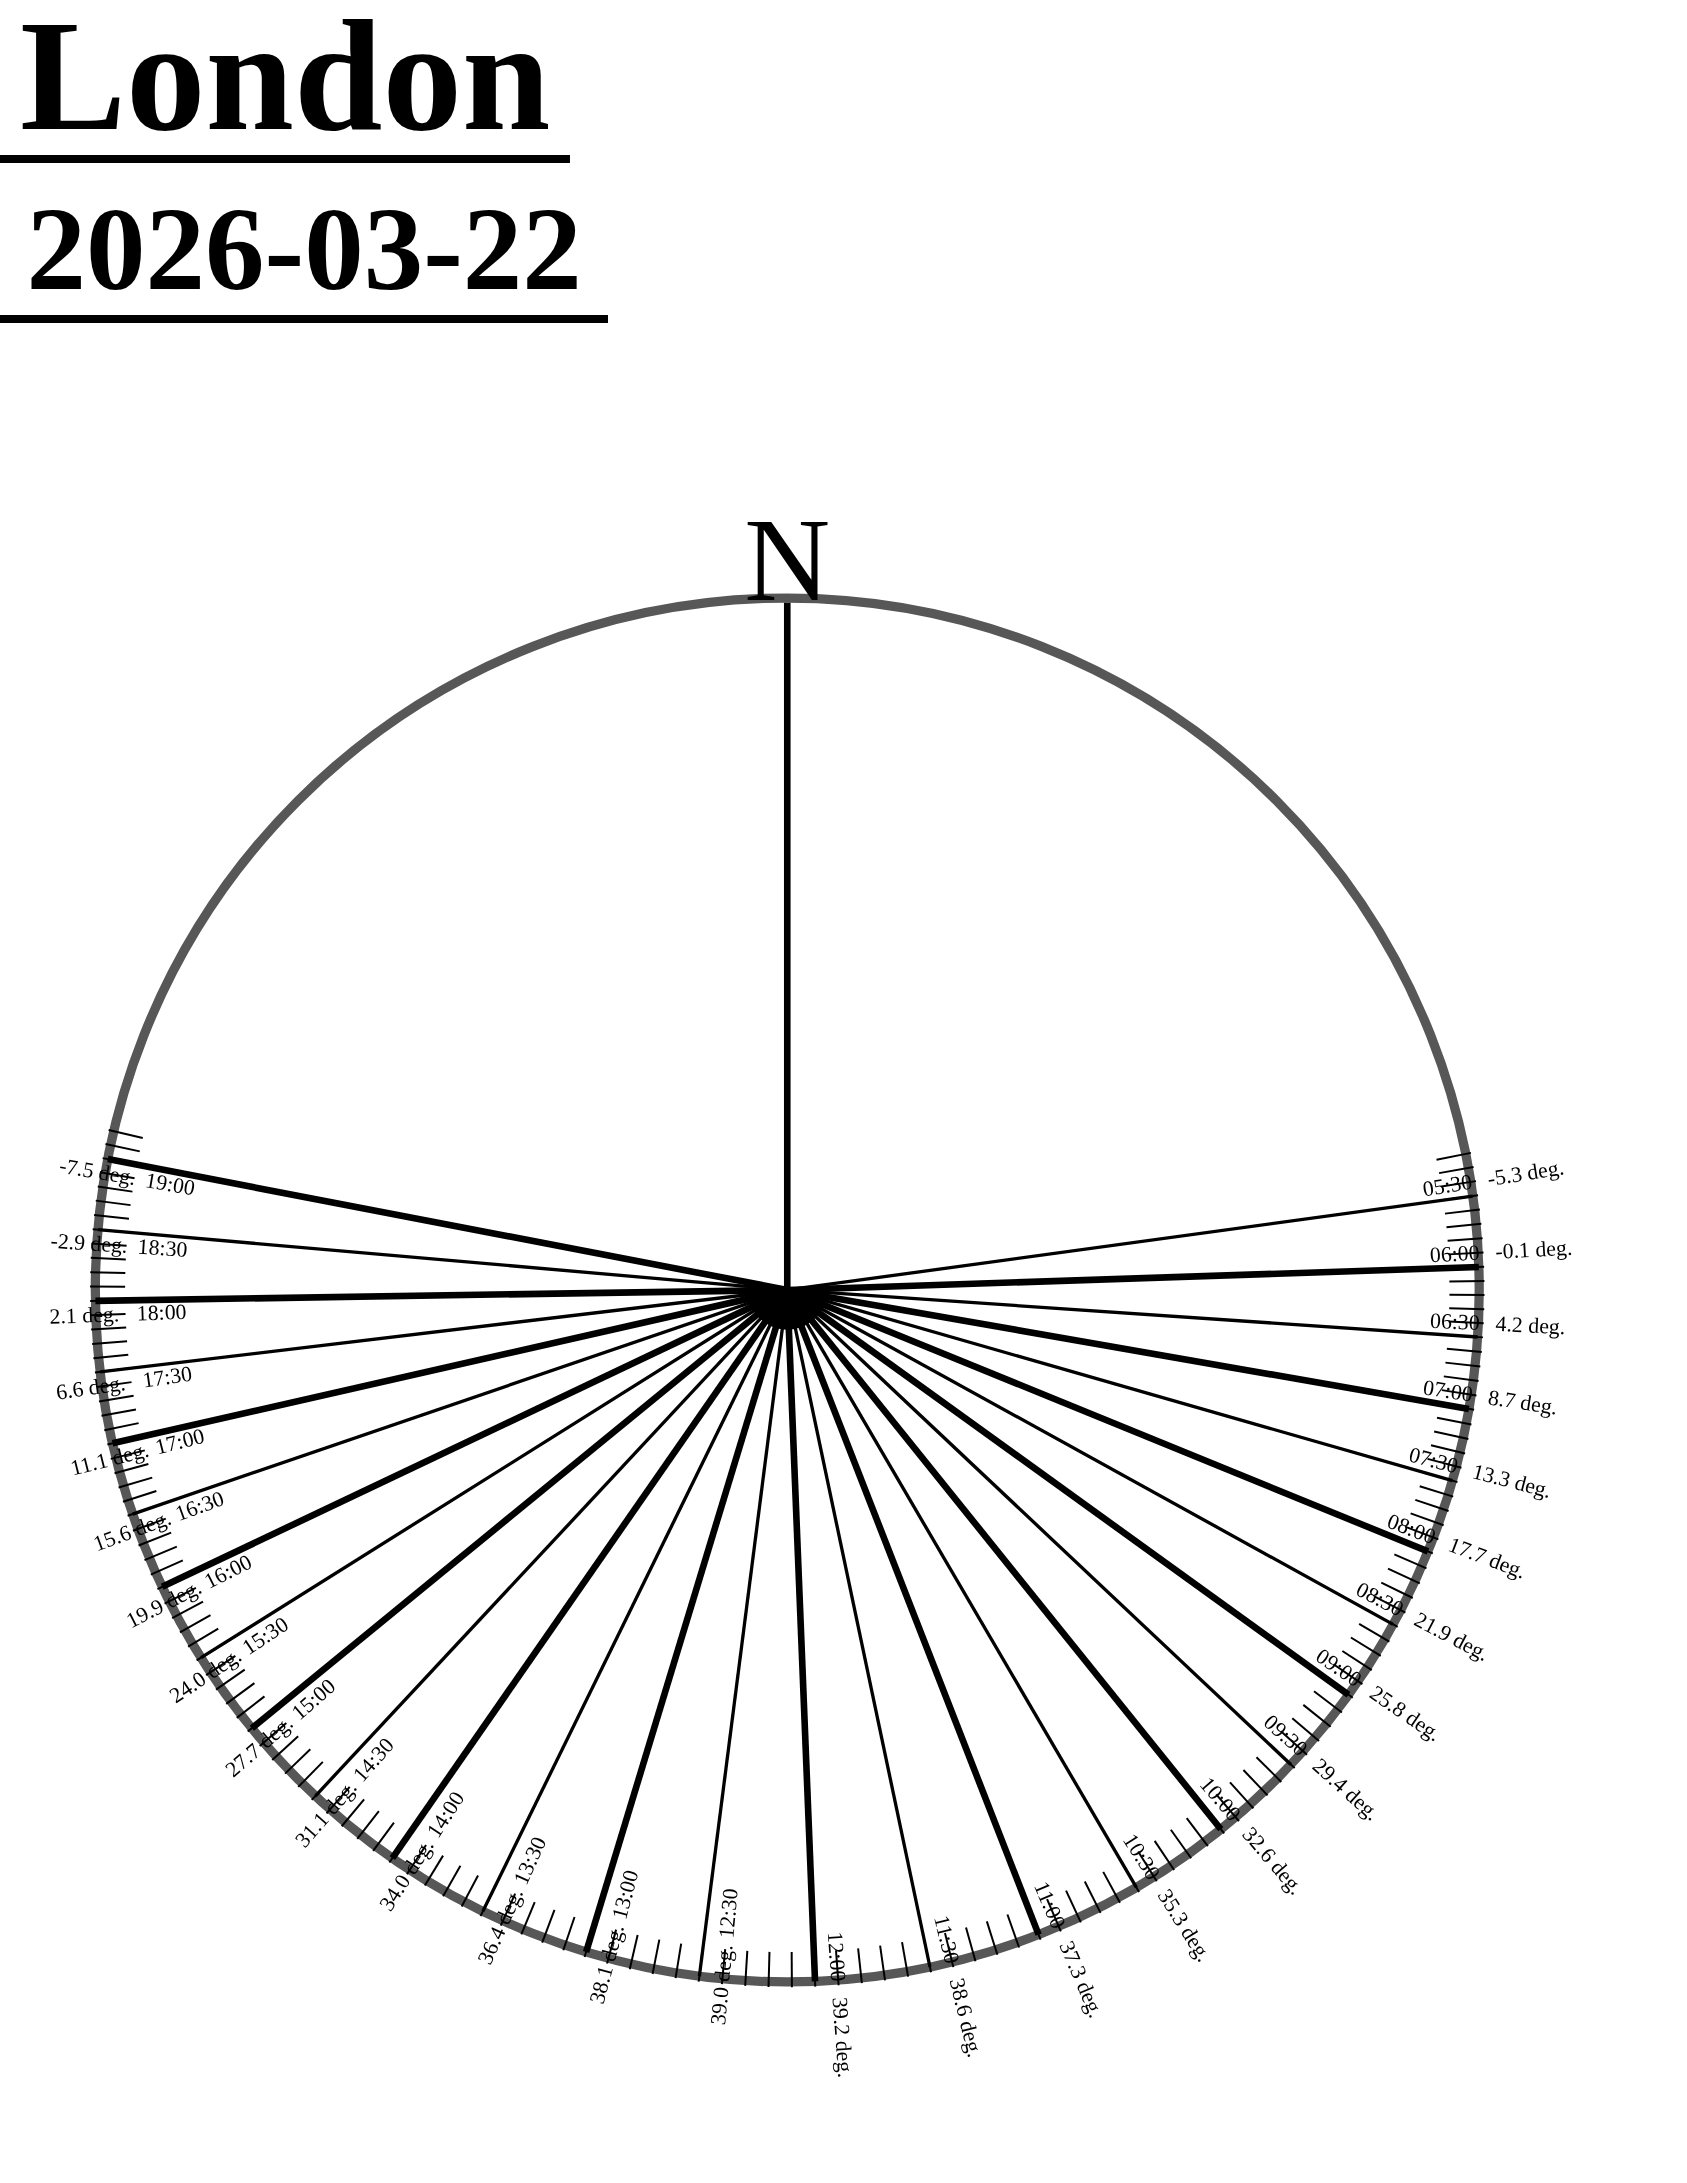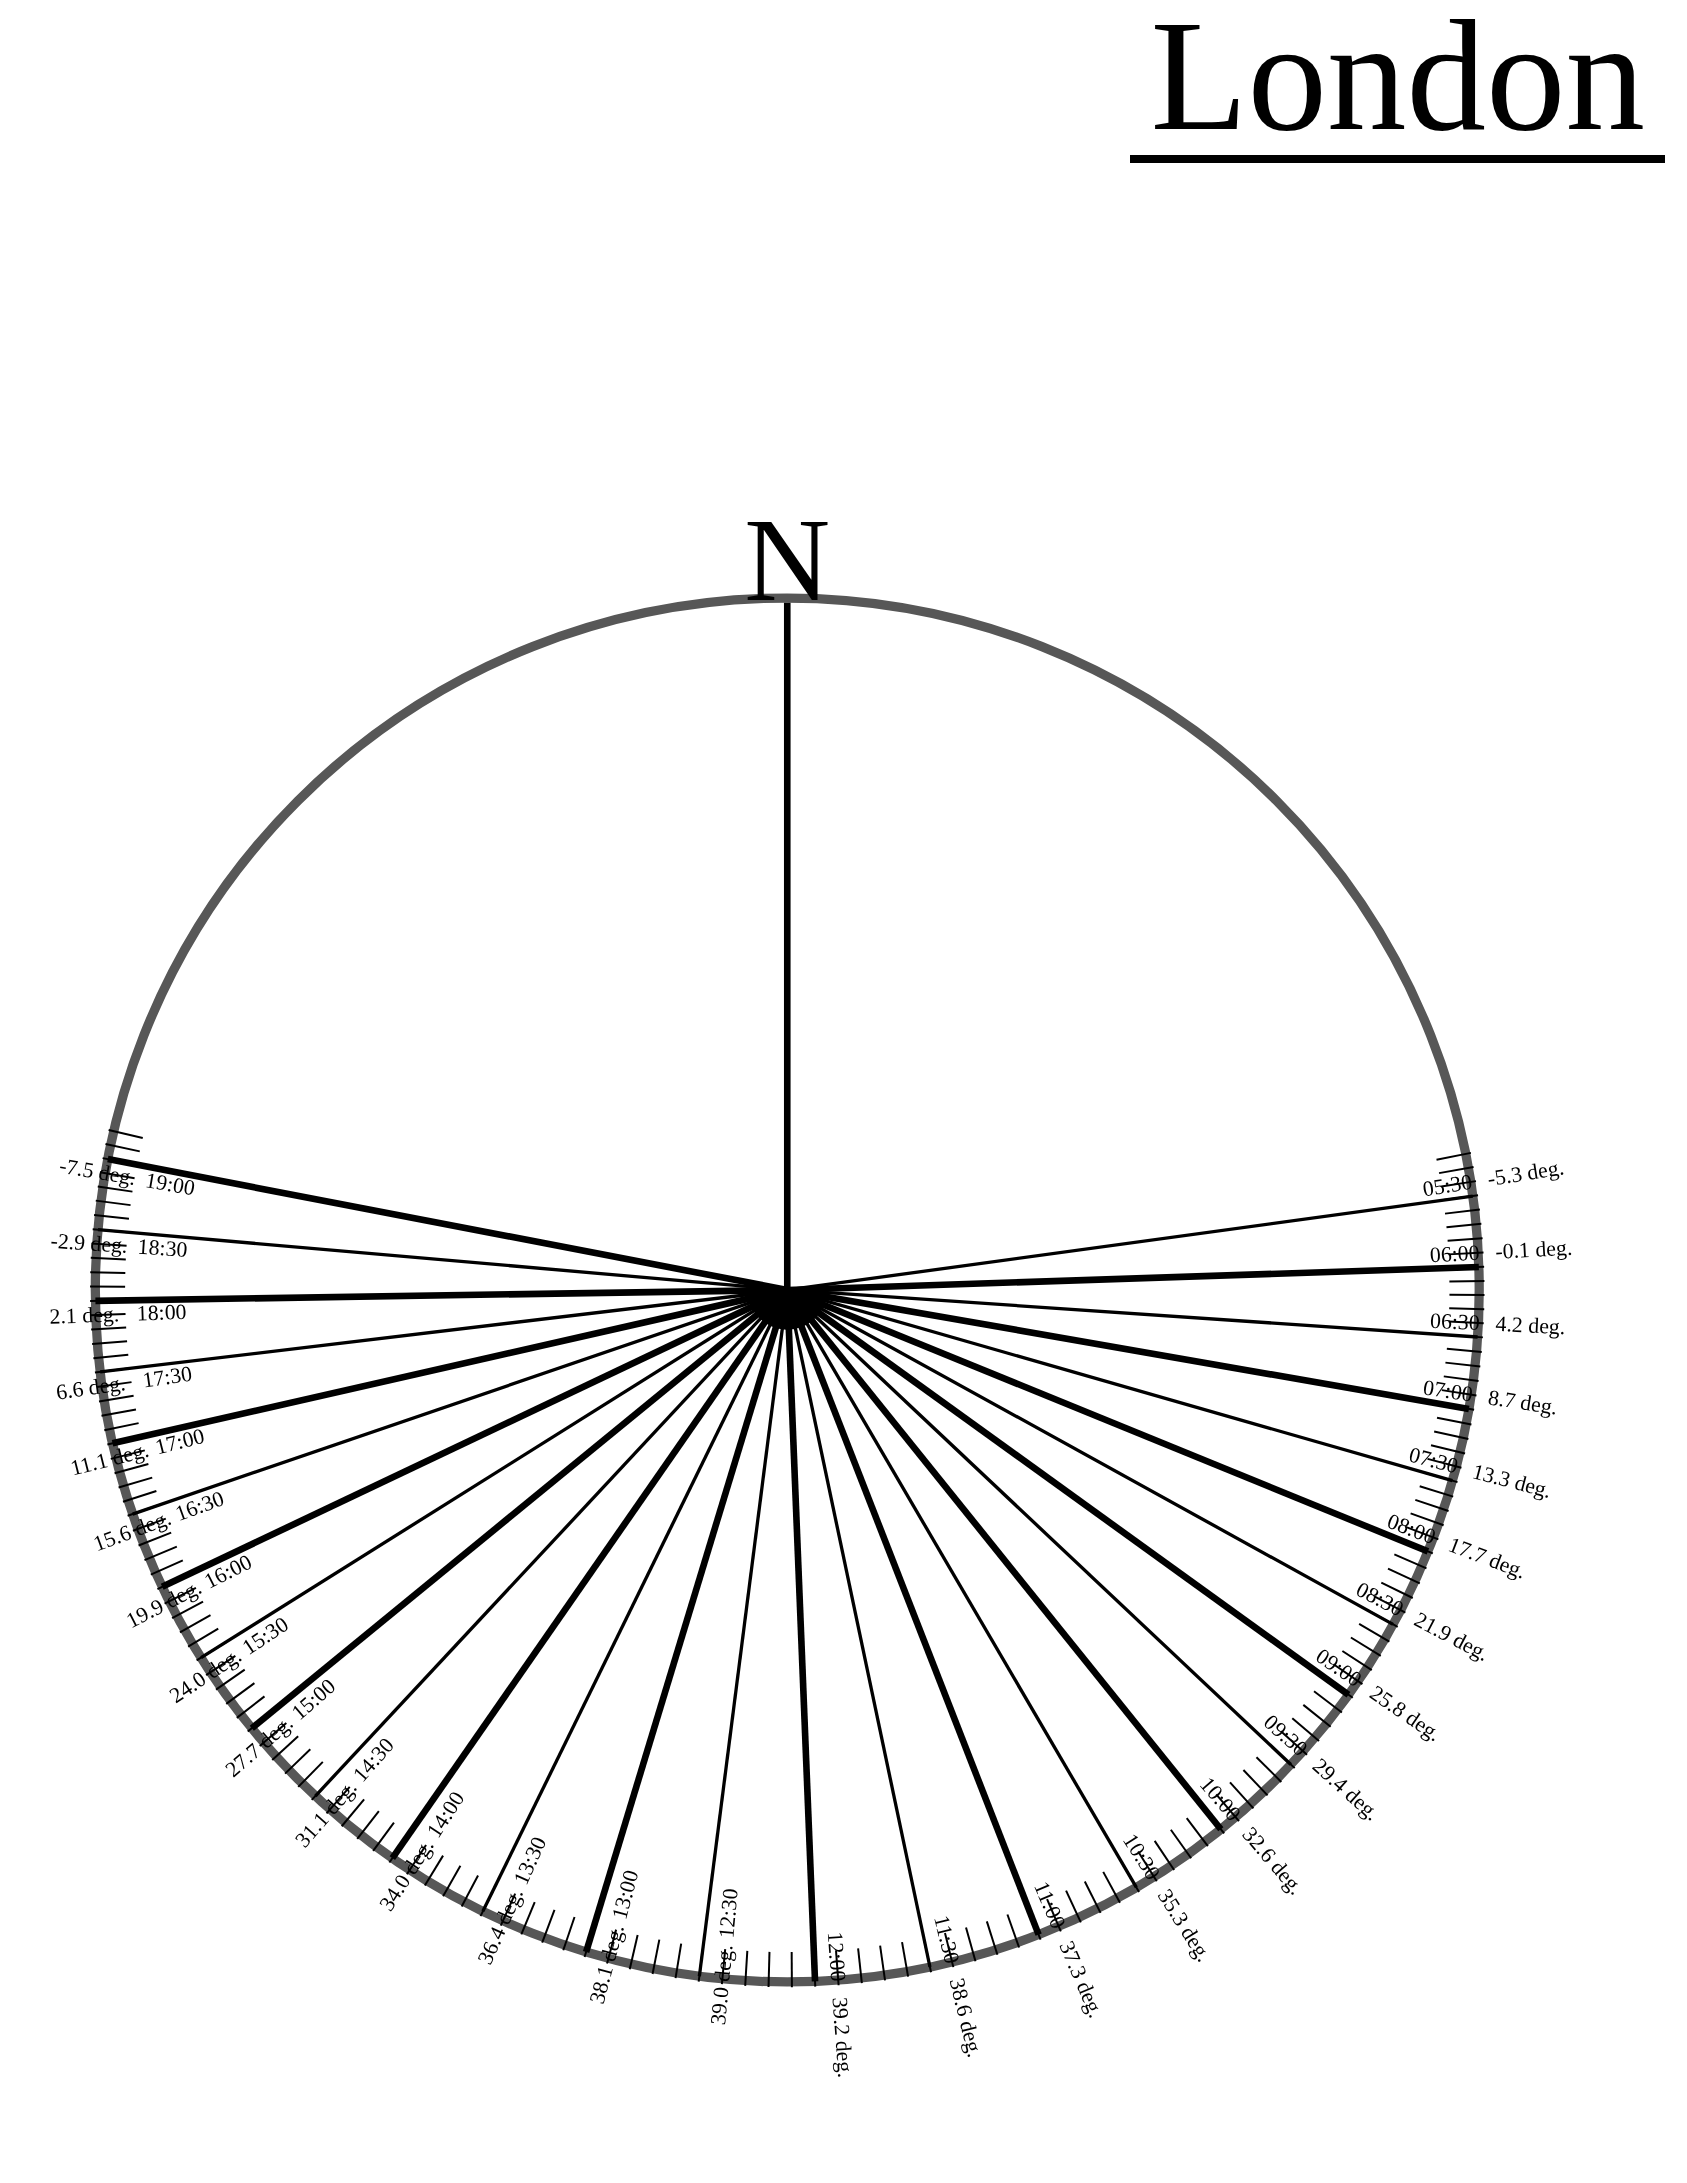--- a/index.html
+++ b/index.html
@@ -15,22 +15,23 @@
     position: relative;
     width: 1687px;
     height: 2183px;
     background: #ffffff;
   }
   .titles {
     position: absolute;
     top: 0;
     left: 0;
     width: 1665px;
-    text-align: right;
+    text-align: left;
     color: #000;
+    font-weight: bold;
   }
   .city-line {
     line-height: 0.95;
   }
   .city-line .underlined {
     display: inline-block;
     font-size: 159px;
     padding: 0 20px 4px 20px;
     border-bottom: 8.6px solid #000;
   }
@@ -56,20 +57,23 @@
   }
 </style>
 </head>
 <body>
 
 <div class="page">
 
   <div class="titles">
     <div class="city-line">
       <span class="underlined">London</span>
+    </div>
+    <div class="date-line">
+      <span class="underlined">2026-03-22</span>
     </div>
   </div>
 
   <svg id="dial" width="1687" height="2183" viewBox="0 0 2550 3300" xmlns="http://www.w3.org/2000/svg">
       <circle cx="1190" cy="1950" r="1046" fill="none" stroke="#575757" stroke-width="14"></circle>
       <line x1="2171.4581009963176" y1="1753.1726746899649" x2="2223.4234150350835" y2="1742.7512478753474" stroke="#000000" stroke-width="3"></line>
       <line x1="2175.30331558424" y1="1773.4260033337202" x2="2227.472222403386" y2="1764.0769305831582" stroke="#000000" stroke-width="3"></line>
       <line x1="2178.7306292365356" y1="1793.754223066593" x2="2231.0810022130954" y2="1785.4814696425465" stroke="#000000" stroke-width="3"></line>
       <line x1="2181.738588311915" y1="1814.1487119932613" x2="2234.248223856902" y2="1806.9557866542432" stroke="#000000" stroke-width="3"></line>
       <line x1="2184.32591703175" y1="1834.6008201113668" x2="2236.972544007457" y2="1828.490773623757" stroke="#000000" stroke-width="3"></line>

